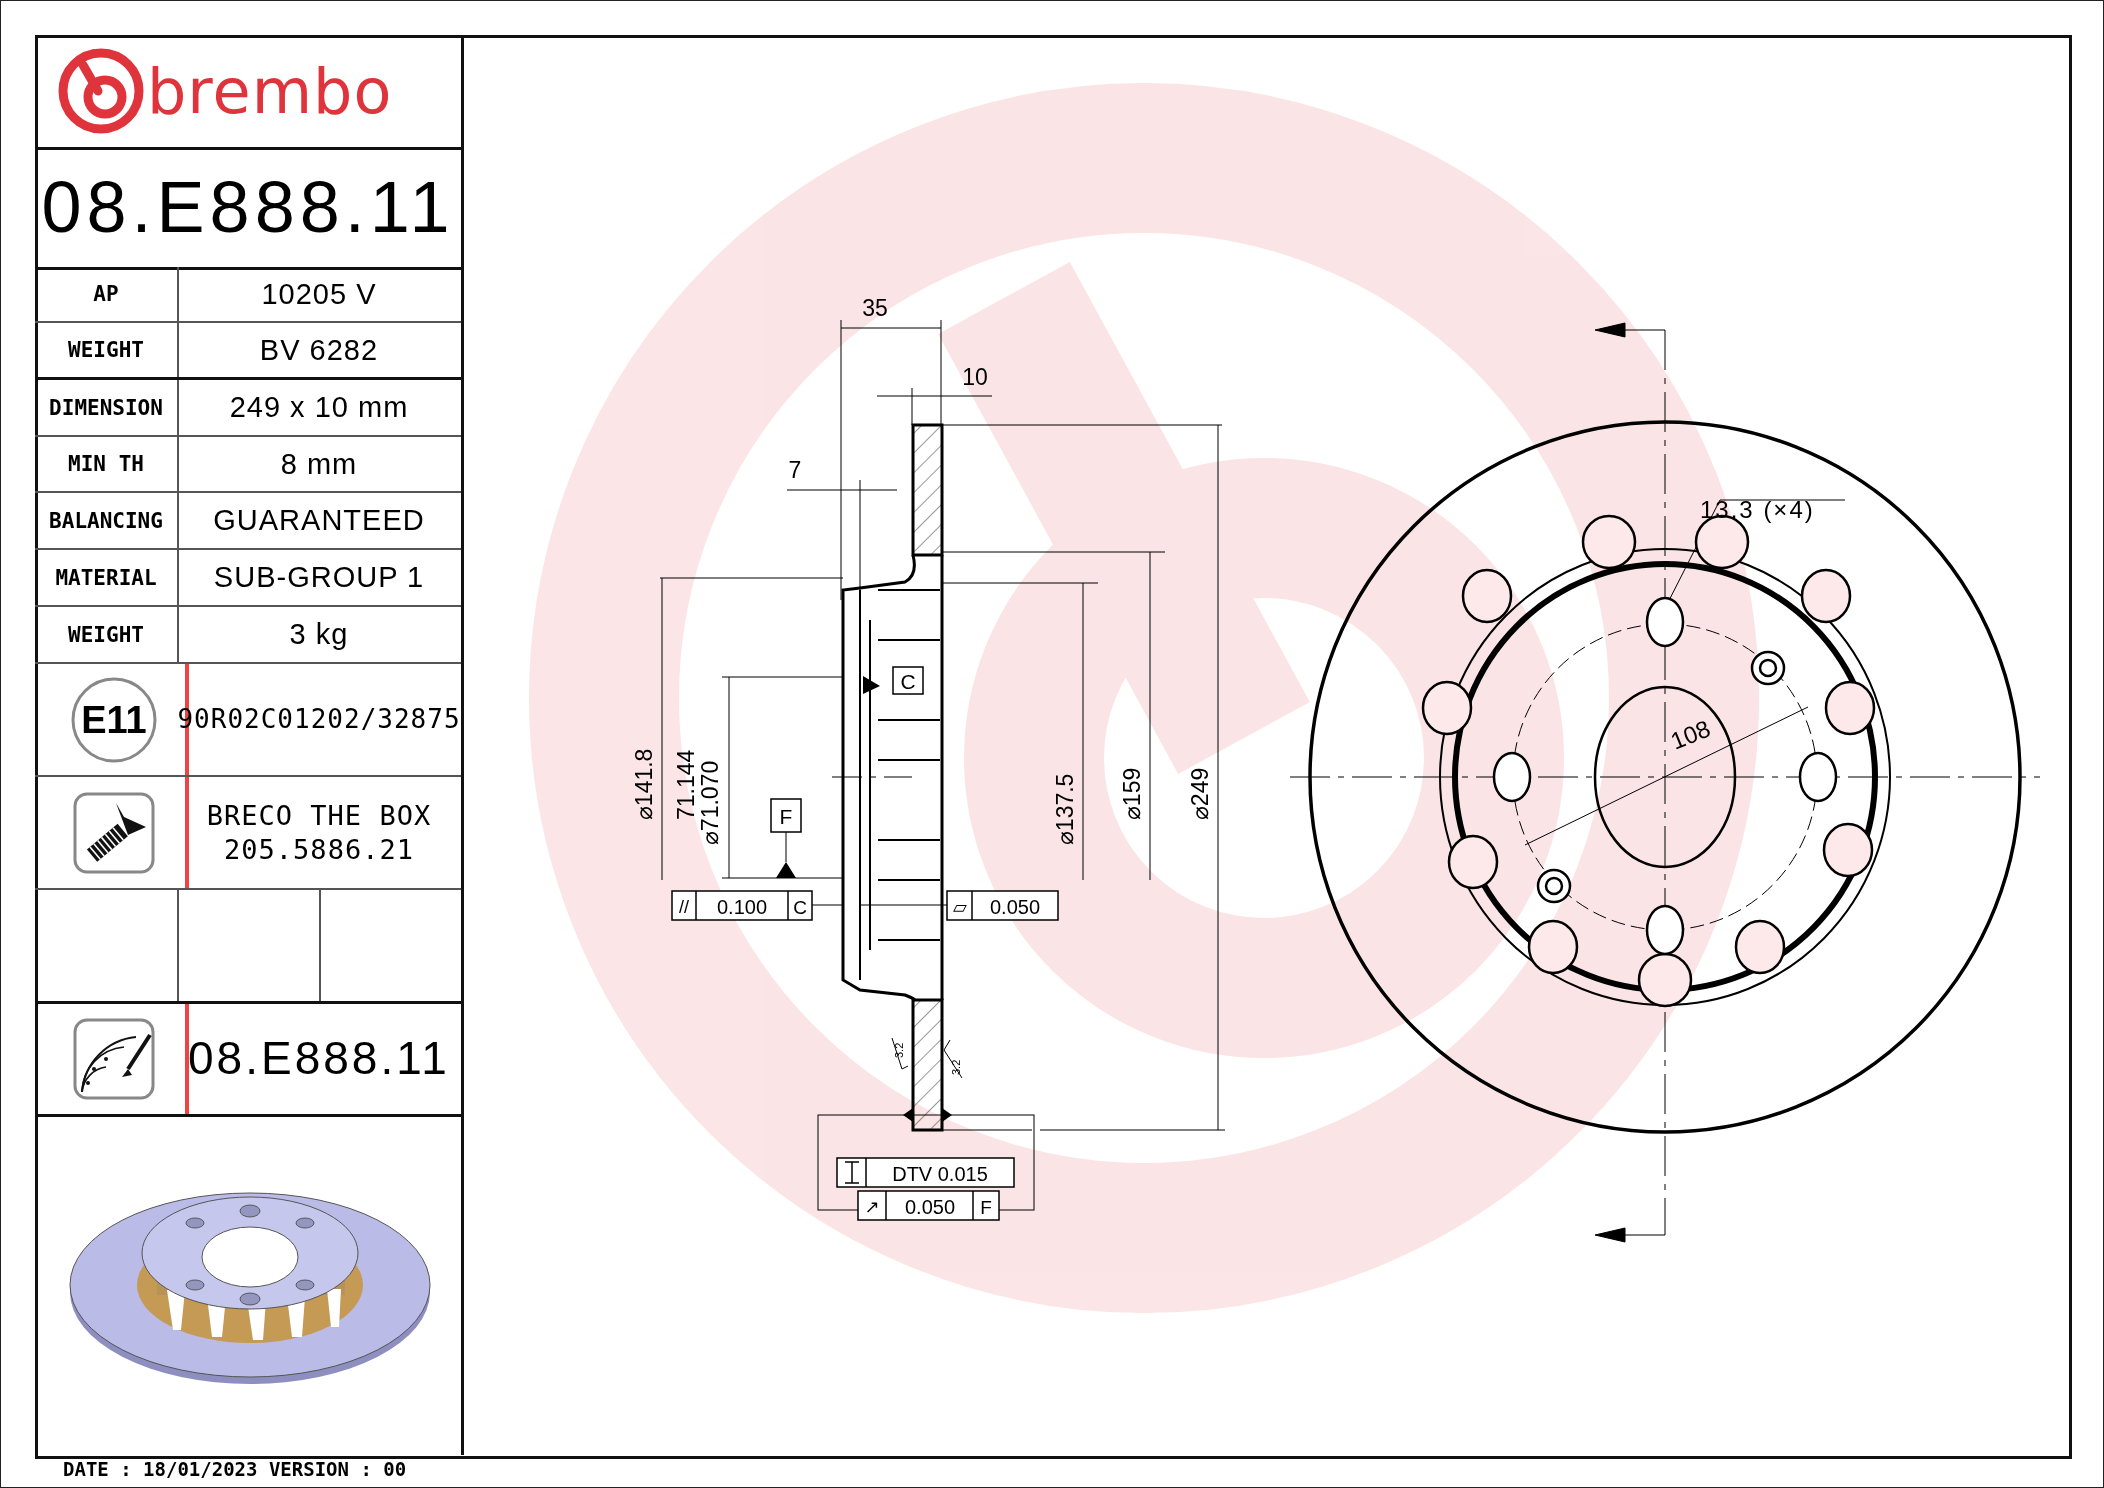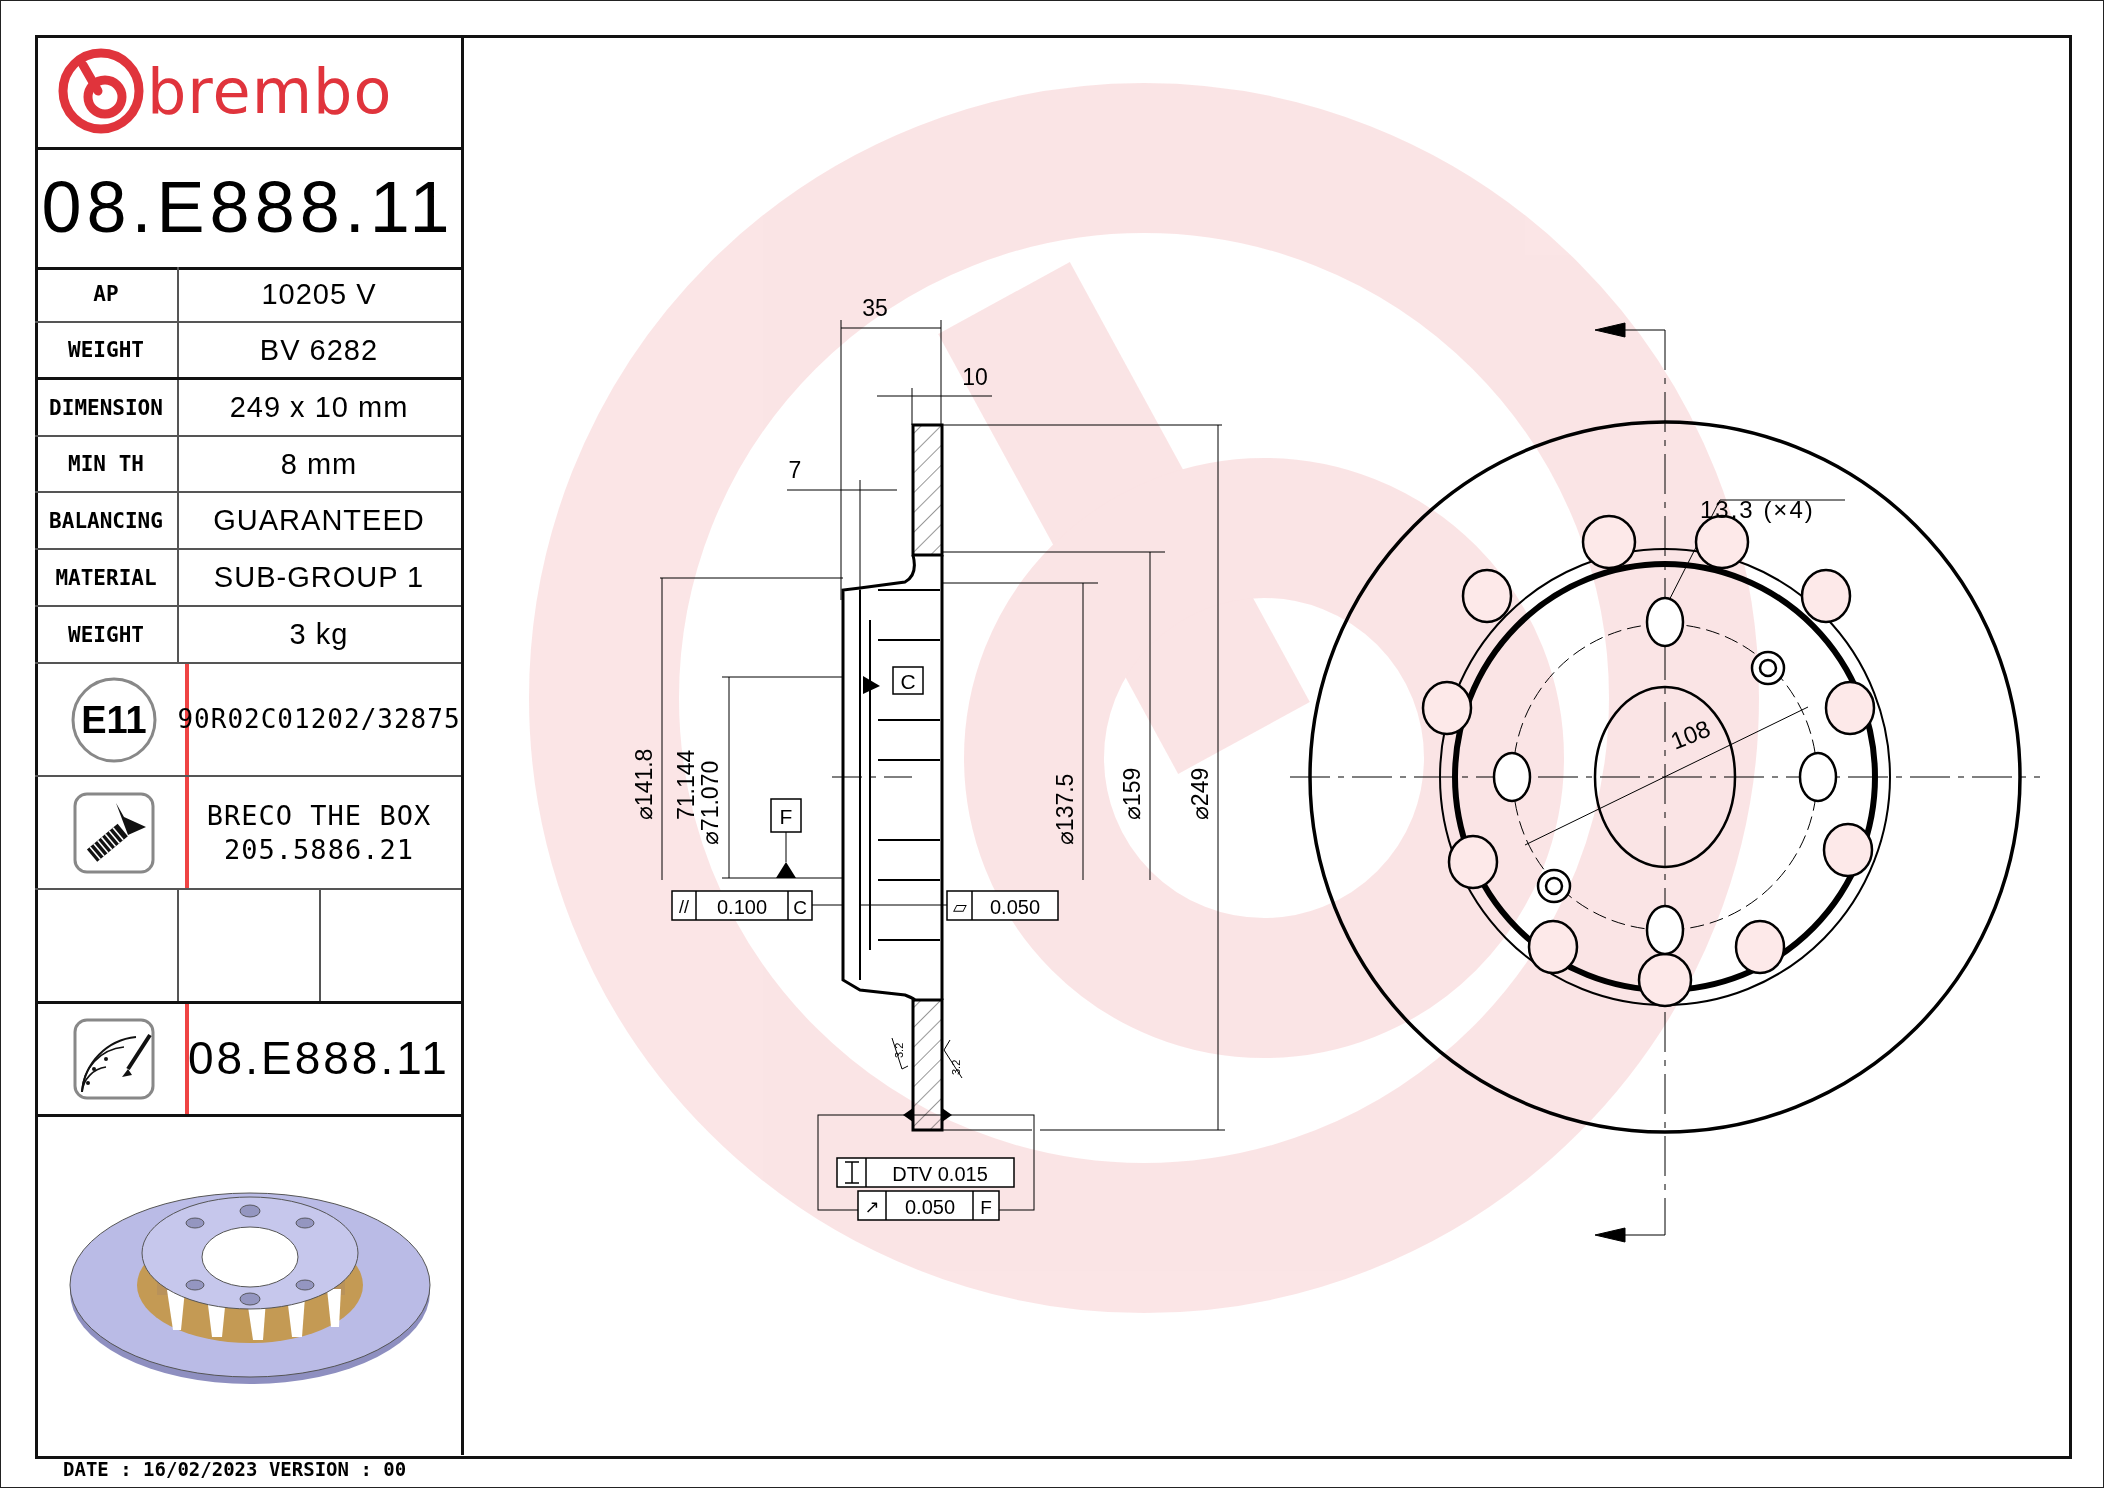--- a/index.html
+++ b/index.html
@@ -151,21 +151,21 @@
       <ellipse cx="185" cy="46" rx="10" ry="6"></ellipse>
         <ellipse cx="185" cy="134" rx="10" ry="6"></ellipse>
       <ellipse cx="130" cy="58" rx="9" ry="5"></ellipse>
         <ellipse cx="240" cy="58" rx="9" ry="5"></ellipse>
       <ellipse cx="130" cy="120" rx="9" ry="5"></ellipse>
         <ellipse cx="240" cy="120" rx="9" ry="5"></ellipse>
     </g>
   </svg>
 </div>
 
-<div class="date">DATE : 16/02/2023 VERSION : 00</div>
+<div class="date">DATE : 18/01/2023 VERSION : 00</div>
 
 <svg style="position:absolute;left:0;top:0;" width="2104" height="1488" viewBox="0 0 2104 1488">
   <defs>
     <pattern id="hatch" patternUnits="userSpaceOnUse" width="14" height="14" patternTransform="rotate(45)">
       <line x1="0" y1="0" x2="0" y2="14" stroke="#333" stroke-width="1"></line>
     </pattern>
   </defs>
   <g stroke="#000" fill="none">
 
     <line x1="841" y1="320" x2="841" y2="600" stroke-width="1"></line>

